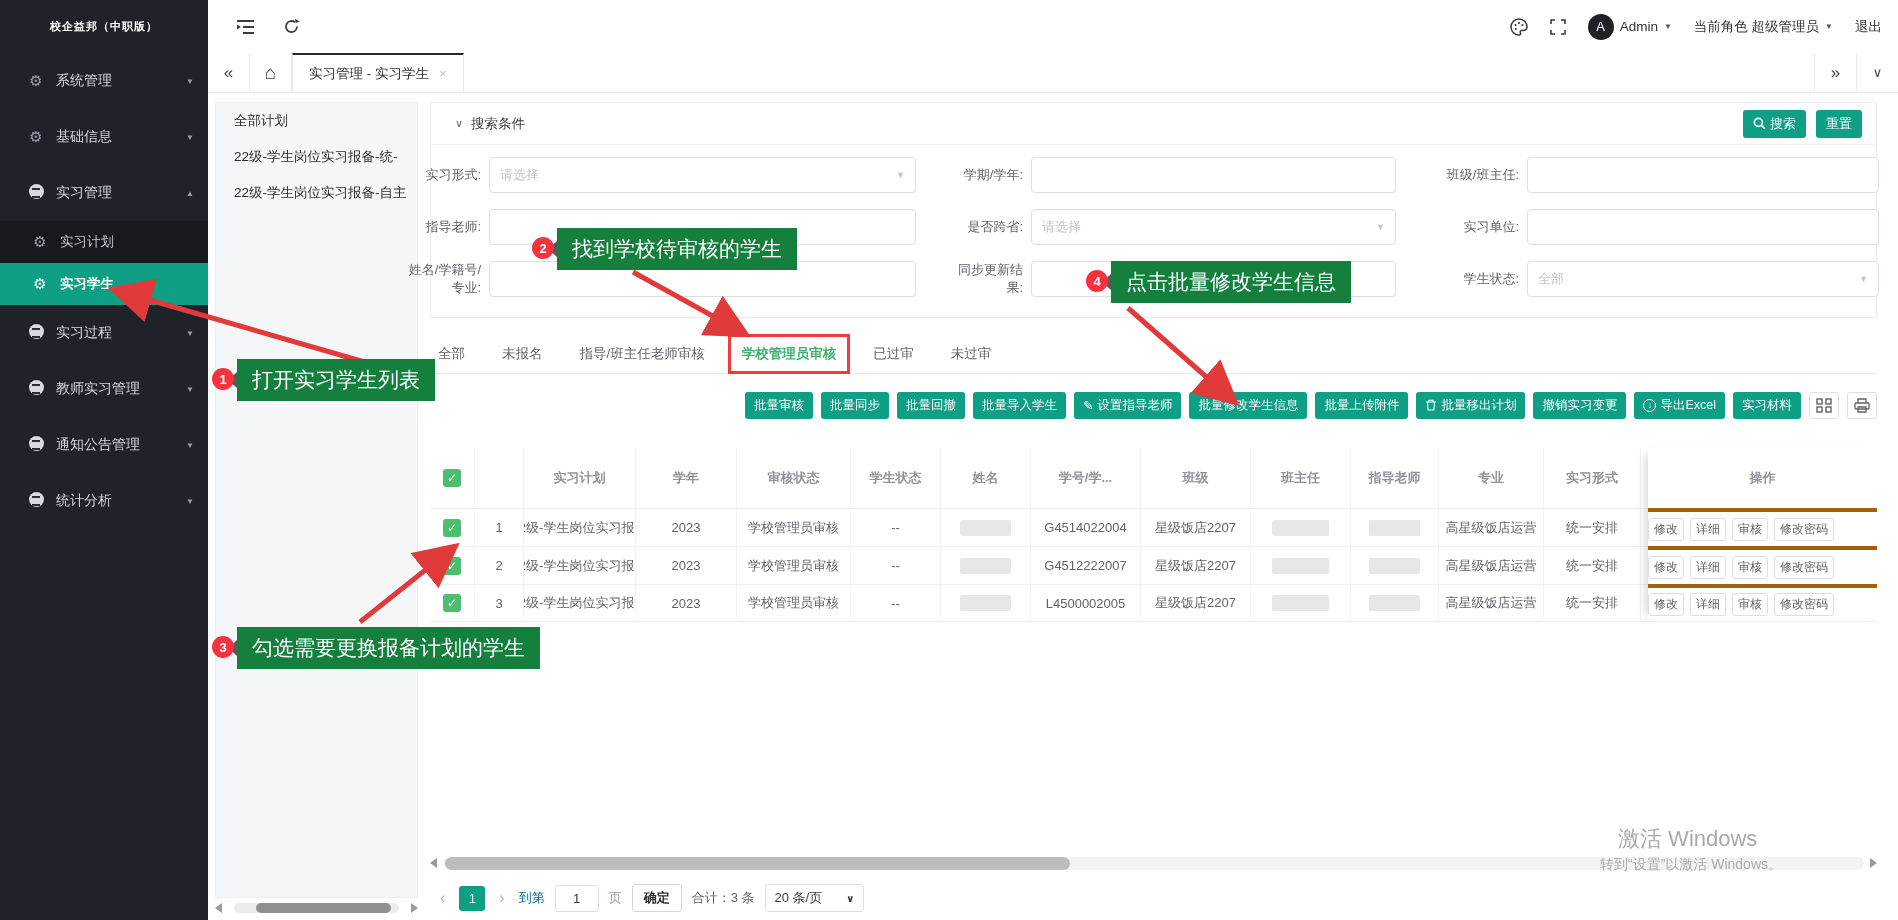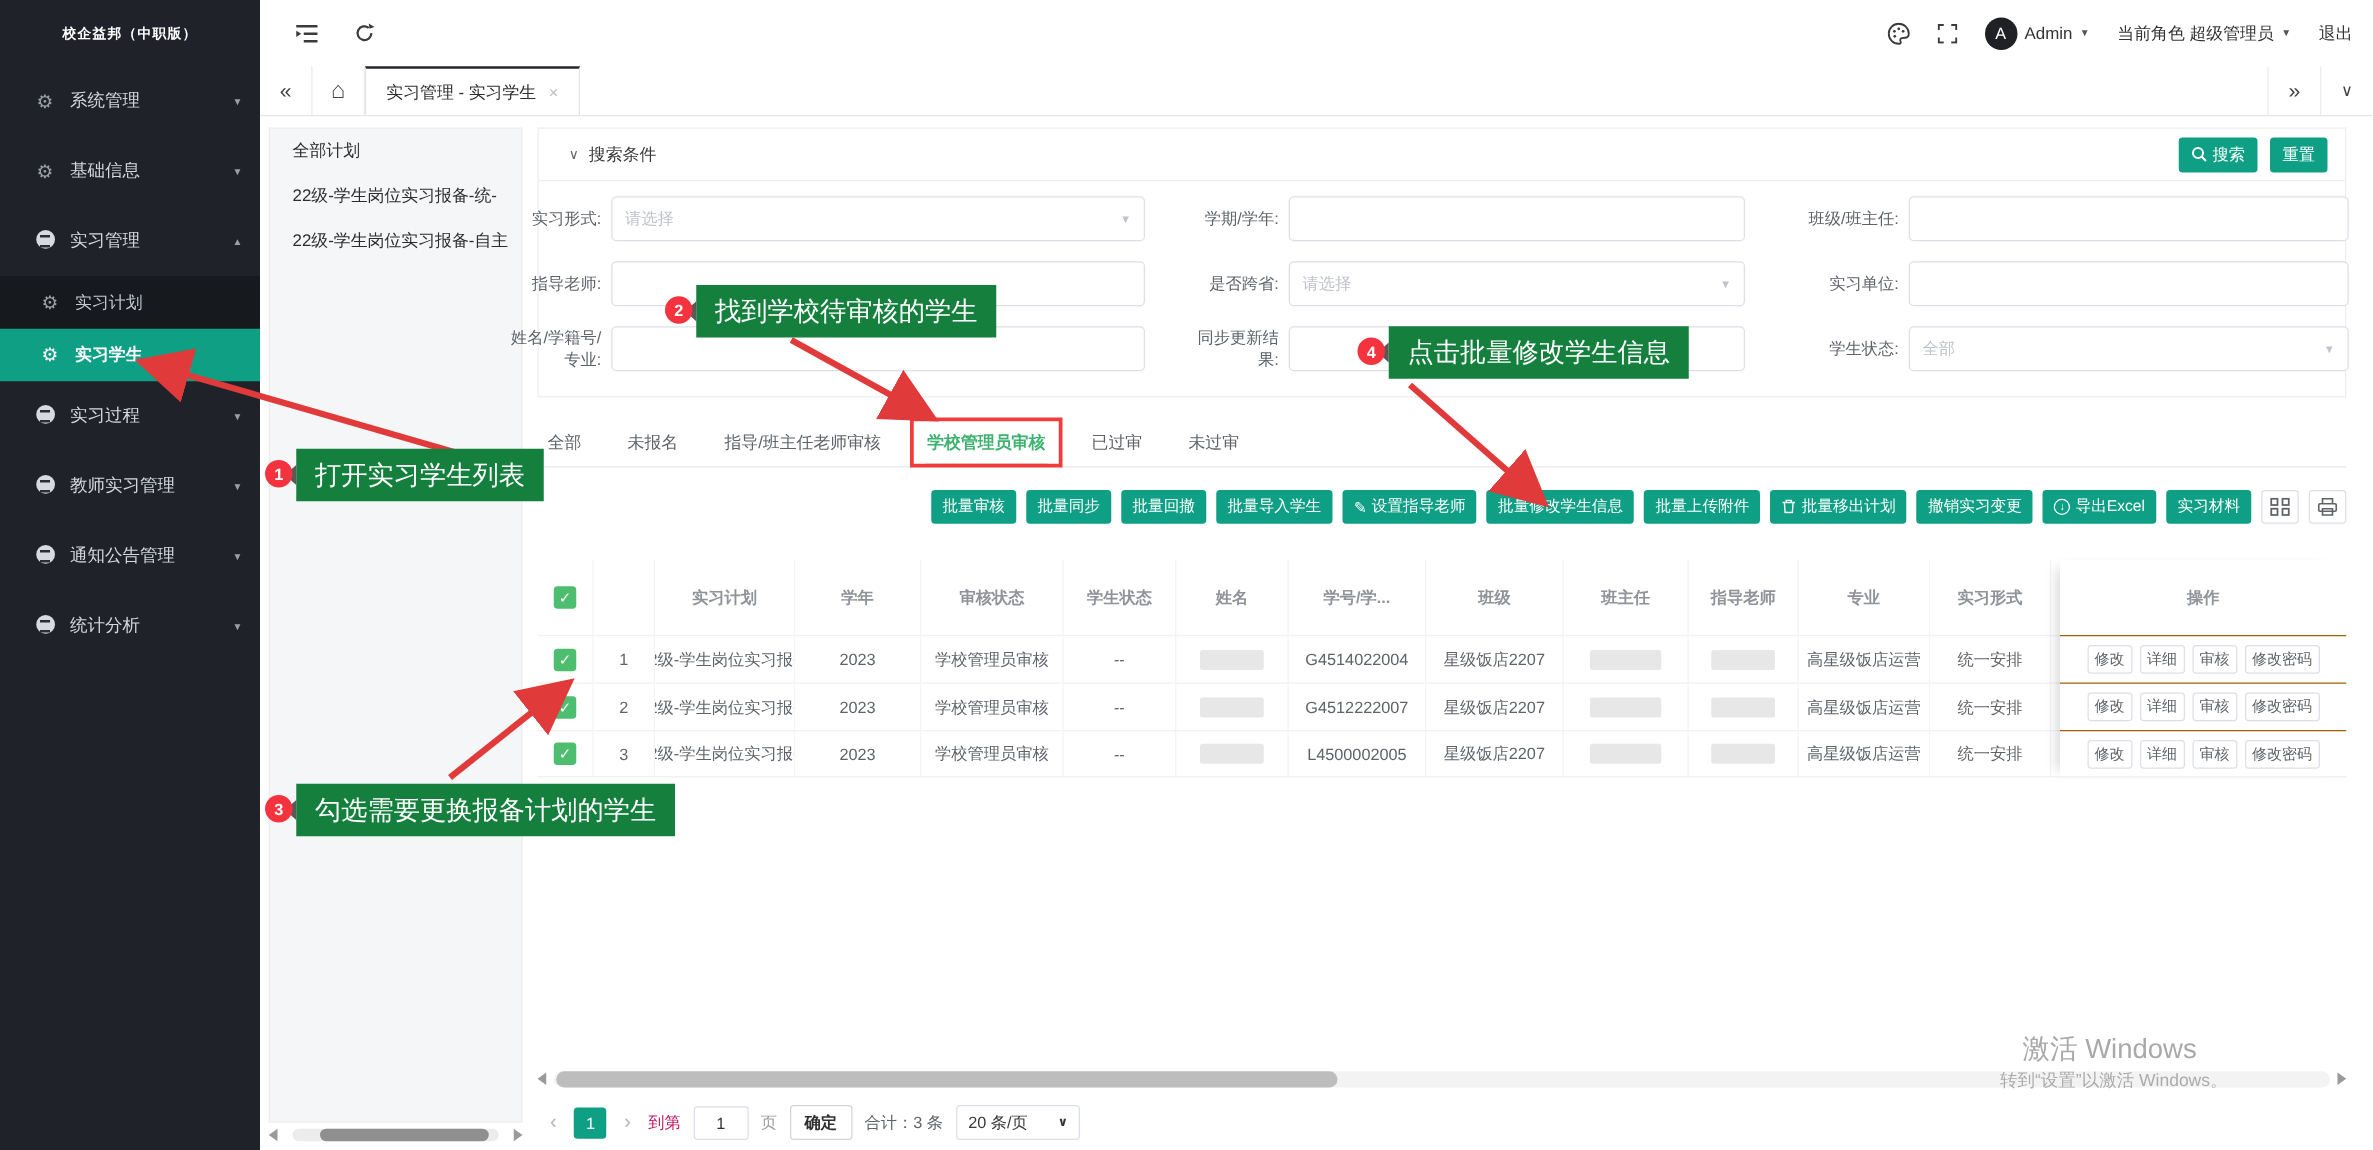--- a/index.html
+++ b/index.html
@@ -78,21 +78,21 @@
   .t-header, .t-row { display:flex; }
   .t-header { height:60px; }
   .t-header .cell { color:#909399; font-weight:bold; }
   .t-row { height:38px; border-top:1px solid #f0f0f0; }
   .t-row:last-child { border-bottom:1px solid #f0f0f0; }
   .cell { display:flex; align-items:center; justify-content:center; font-size:13px; color:#5f6368; white-space:nowrap; overflow:hidden; border-right:1px solid #f4f4f4; flex:none; }
   .checkbox { width:18px; height:18px; border-radius:3px; background:#4dbe70; color:#fff; font-size:12px; display:flex; align-items:center; justify-content:center; cursor:pointer; }
   .redact { width:58%; height:16px; background:#e7e7e7; border-radius:2px; }
   .ops { position:absolute; right:0; top:0; width:229px; background:#fff; box-shadow:-9px 0 10px -7px rgba(0,0,0,.18); }
   .ops .op-head { height:60px; display:flex; align-items:center; justify-content:center; font-size:13px; color:#909399; font-weight:bold; }
-  .ops .op-row { height:38px; border-top:1px solid #a16207; display:flex; align-items:center; justify-content:center; gap:6px; }
+  .ops .op-row { height:38px; border-top:4px solid #a16207; display:flex; align-items:center; justify-content:flex-start; gap:6px; }
   .ops .op-row:last-child { border-bottom:1px solid #f0f0f0; }
   .mini-btn { border:1px solid #dcdfe6; background:#fff; border-radius:3px; font-size:12px; color:#5f6368; padding:2px 5px; cursor:pointer; white-space:nowrap; font-family:inherit; }
 
   
   .h-scroll { position:absolute; left:0; top:754px; width:1447px; height:14px; display:flex; align-items:center; }
   .hs-track { flex:1; height:13px; background:#f3f3f3; border-radius:7px; position:relative; margin:0 6px; }
   .hs-thumb { position:absolute; left:2px; top:0; width:625px; height:13px; background:#bdbdbd; border-radius:7px; }
   .pagination { position:absolute; left:0; top:780px; width:1447px; height:32px; display:flex; align-items:center; gap:10px; font-size:13px; color:#5f6368; padding-left:6px; }
   .pg-chevron { color:#b5b5b5; font-size:16px; cursor:pointer; padding:0 4px; }
   .pg-current { width:26px; height:25px; background:#0e9f85; color:#fff; border-radius:3px; display:flex; align-items:center; justify-content:center; font-size:13px; cursor:pointer; }
@@ -485,21 +485,21 @@
       <span class="hs-track">
           <span class="hs-thumb"></span>
         </span>
       <span class="tri tri-r"></span>
     </div>
 
     <div class="pagination">
       <span class="pg-chevron">‹</span>
       <span class="pg-current">1</span>
       <span class="pg-chevron">›</span>
-      <span style="color:#be185d">到第</span>
+      <span style="color:#0369a1">到第</span>
       <span class="pg-input">1</span>
       <span style="color:#9a9da3">页</span>
       <button class="pg-confirm">确定</button>
       <span>合计：3 条</span>
       <span class="pg-size">
         <span>20 条/页</span>
           <b>∨</b>
       </span>
     </div>
   </div>

